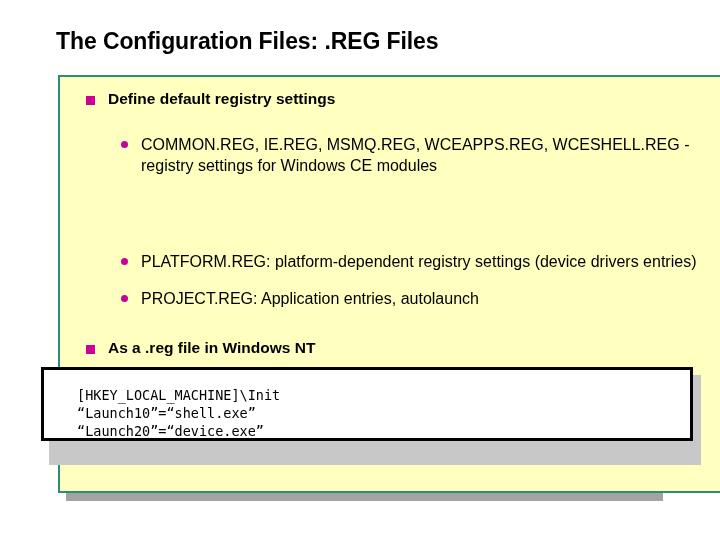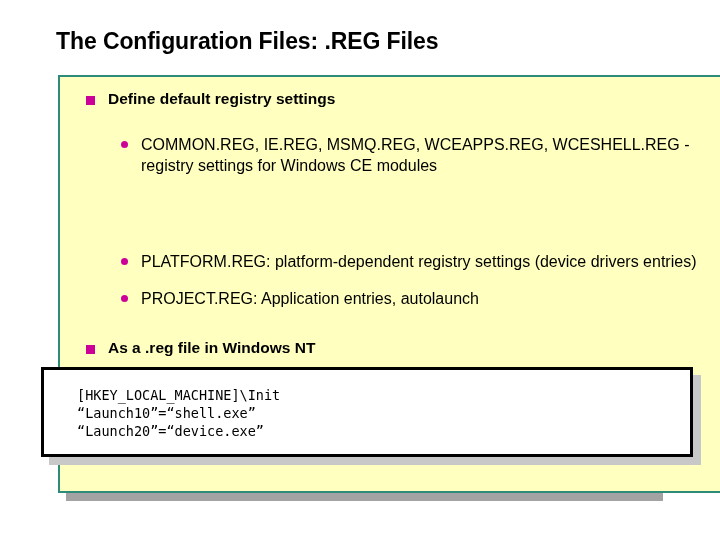--- a/index.html
+++ b/index.html
@@ -118,21 +118,21 @@
     top: 375px;
     width: 652px;
     height: 90px;
     background: #c8c8c8;
   }
   .code-box {
     position: absolute;
     left: 41px;
     top: 367px;
     width: 652px;
-    height: 90px;
+    height: 74px;
     background: #ffffff;
     border: 3px solid #000000;
     box-sizing: border-box;
   }
   .code-text {
     position: absolute;
     left: 33px;
     top: 16px;
     font-family: "DejaVu Sans Mono", "Liberation Mono", monospace;
     font-size: 13.5px;

